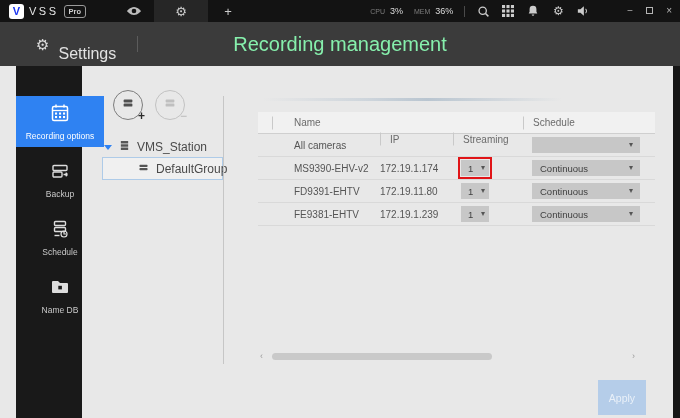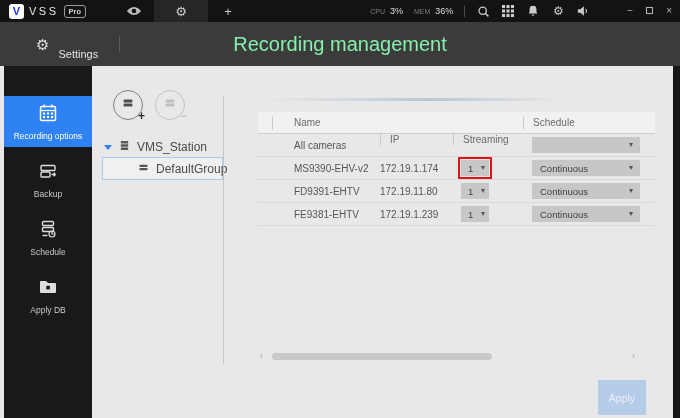--- a/index.html
+++ b/index.html
@@ -23,26 +23,26 @@
   .tb-icon { display:flex; align-items:center; justify-content:center; width:14px; }
   .tb-gear { font-size:12px; color:#ccc; line-height:1; }
   .win-group { display:flex; align-items:center; gap:13px; margin-left:26px; }
   .win-btn { color:#b5b5b5; font-size:10px; line-height:1; }
   .max-box { display:inline-block; width:7px; height:7px; border:1px solid #b5b5b5; }
 
   
   .header { position:absolute; left:0; top:22px; width:680px; height:44px; background:#3b3b3b; }
   .hdr-left { position:absolute; left:36px; top:0; height:44px; display:flex; align-items:center; gap:9px; }
   .hdr-gear { font-size:15px; color:#ddd; line-height:1; }
-  .hdr-settings { color:#e2e2e2; font-size:11px;margin-top:20px; }
+  .hdr-settings { color:#e2e2e2; font-size:16px;margin-top:20px; }
   .hdr-div { width:1px; height:16px; background:#5c5c5c; margin-left:12px; }
   .hdr-title { position:absolute; left:50%; top:50%; transform:translate(-50%,-50%); color:#86efac; font-size:20px; white-space:nowrap; }
 
   
-  .sidebar { position:absolute; left:4px; top:66px; width:88px; height:352px; background:#191919; }
+  .sidebar { position:absolute; left:16px; top:66px; width:66px; height:352px; background:#191919; }
   .side-item { width:88px; padding:7px 2px 6px 2px; display:flex; flex-direction:column; align-items:center; gap:4px; margin-bottom:7px; }
   .side-item .lbl { font-size:8.5px; color:#c9c9c9; text-align:center; }
   .side-item.active { background:#2f82f2; }
   .side-item.active .lbl { color:#fff; }
   .side-item:first-child { margin-top:30px; }
 
   
   .treepanel { position:absolute; left:88px; top:66px; width:135px; height:352px; }
   .panel-divider { position:absolute; left:223px; top:96px; width:1px; height:268px; background:#c6c6c6; }
   .circle-row { position:absolute; left:25px; top:24px; display:flex; gap:12px; }
@@ -207,21 +207,21 @@
           <circle cx="14" cy="15" r="3" fill="none" stroke="#ddd" stroke-width="1.2"></circle>
           <path d="M14 12.5v2.5h2" stroke="#ddd" stroke-width="1.2" fill="none"></path>
         </svg></span>
     <span class="lbl">Schedule</span>
   </div>
   <div class="side-item">
     <span><svg width="20" height="20" viewBox="0 0 20 20">
           <path d="M2 5a1 1 0 011-1h5l2 2h7a1 1 0 011 1v8a1 1 0 01-1 1H3a1 1 0 01-1-1V5z" fill="#ddd"></path>
           <rect x="8.3" y="8.8" width="3.6" height="3.6" fill="#191919"></rect>
         </svg></span>
-    <span class="lbl">Apply DB</span>
+    <span class="lbl">Name DB</span>
   </div>
 </div>
 
 <div class="treepanel">
   <div class="circle-row">
     <div class="circ-btn">
       <span><svg width="14" height="14" viewBox="0 0 16 16">
             <rect x="3" y="4" width="10" height="3.4" rx="1" fill="#4f4f4f"></rect>
             <rect x="3" y="8.6" width="10" height="3.4" rx="1" fill="#4f4f4f"></rect>
           </svg></span>

